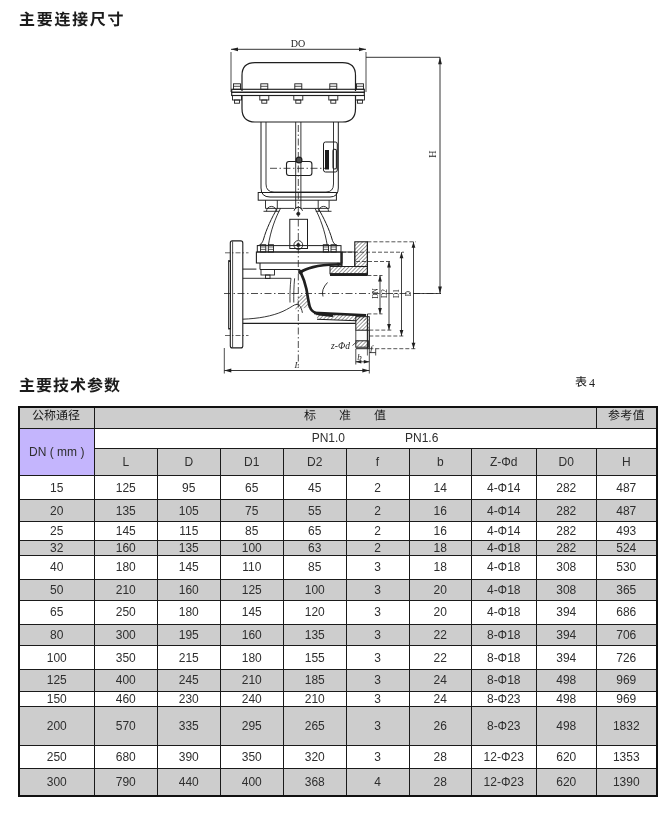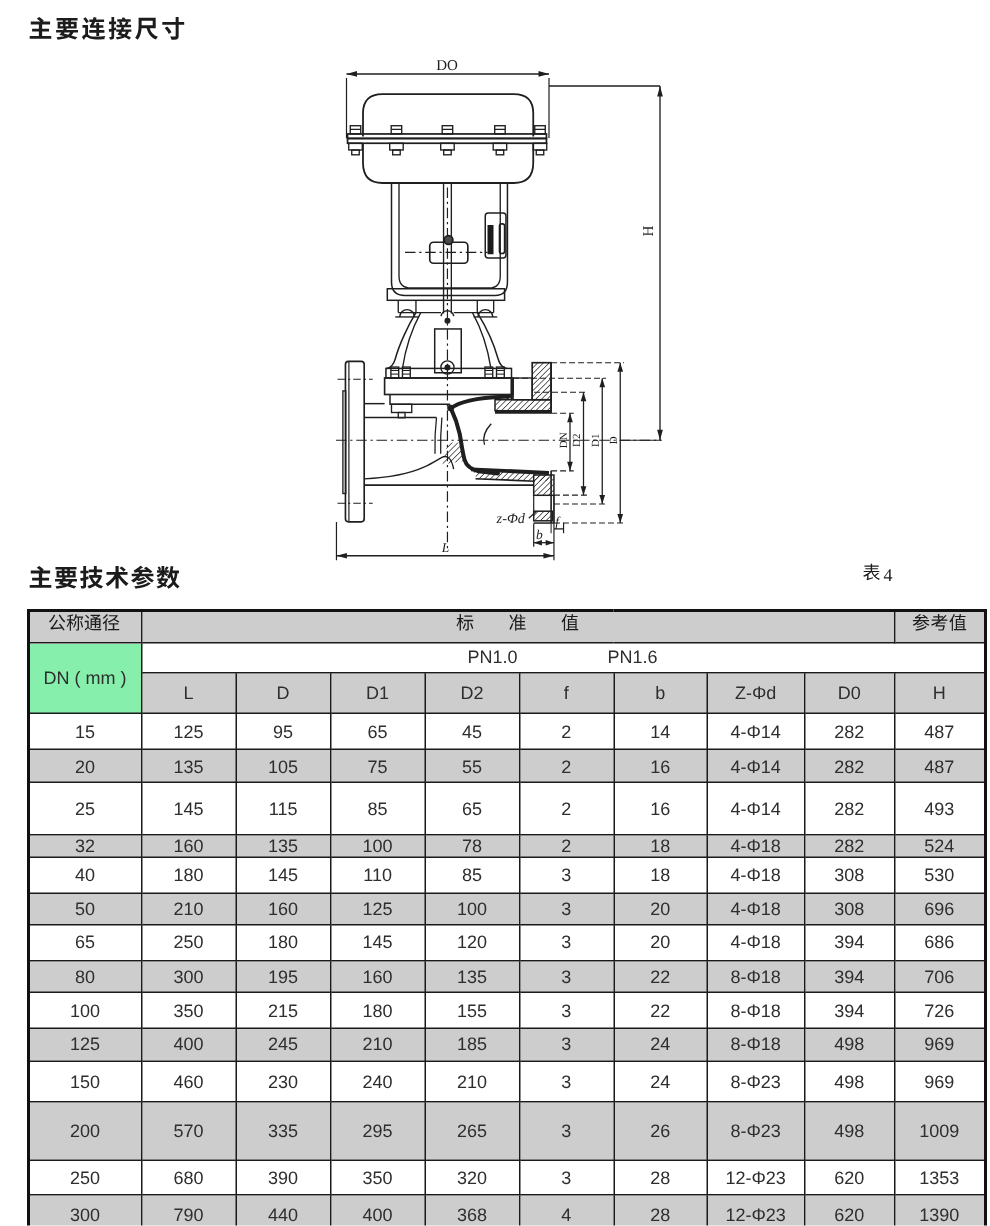--- a/index.html
+++ b/index.html
@@ -234,21 +234,21 @@
             <path transform="translate(35.0,10.5)" d="M0.6 -9.2C1.2 -8.3 1.9 -7.2 2.2 -6.5L3.0 -6.9C2.7 -7.6 2.0 -8.7 1.4 -9.6ZM0.6 -0.0 1.5 0.4C2.1 -0.7 2.7 -2.3 3.2 -3.6L2.4 -4.1C1.9 -2.6 1.1 -1.0 0.6 -0.0ZM5.2 -4.7H7.8V-3.1H5.2ZM5.2 -5.5V-7.2H7.8V-5.5ZM7.3 -9.7C7.6 -9.1 8.0 -8.4 8.2 -7.9H5.4C5.7 -8.5 6.0 -9.1 6.2 -9.8L5.3 -10.0C4.7 -8.1 3.7 -6.3 2.5 -5.2C2.7 -5.1 3.1 -4.7 3.2 -4.6C3.6 -5.0 4.0 -5.5 4.4 -6.1V1.0H5.2V0.1H11.4V-0.7H8.6V-2.4H10.9V-3.1H8.6V-4.7H11.0V-5.5H8.6V-7.2H11.2V-7.9H8.2L9.0 -8.3C8.8 -8.8 8.4 -9.5 8.0 -10.0ZM5.2 -2.4H7.8V-0.7H5.2Z" fill="#1c1c1c"></path>
             <path transform="translate(70.0,10.5)" d="M7.2 -10.1C7.2 -9.7 7.1 -9.3 7.0 -8.9H3.9V-8.1H6.9C6.8 -7.6 6.7 -7.3 6.7 -6.9H4.6V-0.2H3.4V0.6H11.5V-0.2H10.4V-6.9H7.5C7.6 -7.3 7.7 -7.6 7.8 -8.1H11.1V-8.9H7.9L8.1 -10.0ZM5.4 -0.2V-1.2H9.6V-0.2ZM5.4 -4.5H9.6V-3.5H5.4ZM5.4 -5.2V-6.2H9.6V-5.2ZM5.4 -2.9H9.6V-1.8H5.4ZM3.2 -10.1C2.5 -8.2 1.5 -6.5 0.4 -5.3C0.5 -5.1 0.8 -4.6 0.9 -4.4C1.2 -4.8 1.6 -5.2 1.9 -5.7V1.0H2.7V-7.1C3.2 -7.9 3.6 -8.9 4.0 -9.8Z" fill="#1c1c1c"></path>
           </svg></td>
  <td class="hg"><svg width="37" height="15" viewBox="0 0 37 15">
             <path transform="translate(0.0,10.5)" d="M6.6 -4.8C5.8 -4.2 4.2 -3.7 3.0 -3.4C3.3 -3.2 3.5 -3.0 3.6 -2.8C4.8 -3.1 6.4 -3.7 7.3 -4.4ZM7.6 -3.4C6.6 -2.6 4.6 -2.0 2.9 -1.7C3.0 -1.5 3.3 -1.2 3.4 -1.0C5.2 -1.4 7.2 -2.1 8.4 -3.0ZM9.1 -2.1C7.8 -0.8 5.1 -0.1 2.1 0.2C2.3 0.4 2.5 0.7 2.6 1.0C5.6 0.6 8.4 -0.2 9.9 -1.7ZM2.1 -7.1C2.4 -7.2 2.8 -7.2 4.8 -7.3C4.7 -6.9 4.5 -6.6 4.3 -6.2H0.6V-5.4H3.7C2.8 -4.4 1.7 -3.6 0.5 -3.0C0.7 -2.9 1.0 -2.5 1.2 -2.3C2.6 -3.0 3.9 -4.1 4.8 -5.4H7.3C8.2 -4.1 9.6 -3.0 11.0 -2.4C11.1 -2.6 11.4 -3.0 11.6 -3.1C10.4 -3.6 9.1 -4.4 8.3 -5.4H11.4V-6.2H5.3C5.5 -6.6 5.7 -7.0 5.9 -7.4L9.2 -7.5C9.5 -7.3 9.8 -7.0 10.0 -6.8L10.7 -7.3C10.1 -8.0 8.7 -9.0 7.6 -9.7L6.9 -9.3C7.4 -9.0 7.9 -8.6 8.4 -8.2L3.7 -8.1C4.5 -8.5 5.3 -9.1 6.0 -9.7L5.2 -10.1C4.3 -9.3 3.1 -8.5 2.7 -8.3C2.4 -8.1 2.1 -8.0 1.9 -8.0C2.0 -7.7 2.1 -7.3 2.1 -7.1Z" fill="#1c1c1c"></path>
             <path transform="translate(12.3,10.5)" d="M10.0 -9.5C9.2 -8.4 8.1 -7.4 6.9 -6.5H5.9V-7.9H8.5V-8.7H5.9V-10.1H5.0V-8.7H1.9V-7.9H5.0V-6.5H0.8V-5.7H5.8C4.1 -4.7 2.3 -3.8 0.5 -3.1C0.6 -2.9 0.8 -2.5 0.9 -2.3C2.0 -2.7 3.0 -3.2 4.1 -3.8C3.8 -3.1 3.5 -2.4 3.2 -1.9H8.5C8.4 -0.8 8.2 -0.2 7.9 -0.0C7.8 0.1 7.6 0.1 7.3 0.1C7.0 0.1 6.0 0.1 5.1 -0.0C5.3 0.2 5.4 0.6 5.4 0.8C6.3 0.9 7.2 0.9 7.6 0.9C8.1 0.8 8.3 0.8 8.6 0.6C9.0 0.2 9.3 -0.6 9.5 -2.2C9.5 -2.3 9.6 -2.6 9.6 -2.6H4.5L5.0 -3.8H10.1V-4.5H5.4C6.0 -4.9 6.6 -5.3 7.2 -5.7H11.3V-6.5H8.2C9.1 -7.3 10.0 -8.2 10.7 -9.1Z" fill="#1c1c1c"></path>
             <path transform="translate(24.6,10.5)" d="M7.2 -10.1C7.2 -9.7 7.1 -9.3 7.0 -8.9H3.9V-8.1H6.9C6.8 -7.6 6.7 -7.3 6.7 -6.9H4.6V-0.2H3.4V0.6H11.5V-0.2H10.4V-6.9H7.5C7.6 -7.3 7.7 -7.6 7.8 -8.1H11.1V-8.9H7.9L8.1 -10.0ZM5.4 -0.2V-1.2H9.6V-0.2ZM5.4 -4.5H9.6V-3.5H5.4ZM5.4 -5.2V-6.2H9.6V-5.2ZM5.4 -2.9H9.6V-1.8H5.4ZM3.2 -10.1C2.5 -8.2 1.5 -6.5 0.4 -5.3C0.5 -5.1 0.8 -4.6 0.9 -4.4C1.2 -4.8 1.6 -5.2 1.9 -5.7V1.0H2.7V-7.1C3.2 -7.9 3.6 -8.9 4.0 -9.8Z" fill="#1c1c1c"></path>
           </svg></td>
 </tr>
 <tr style="height:20px">
- <td rowspan="2" style="background:#86efac">DN ( mm )</td>
+ <td rowspan="2" style="background:#c4b5fd">DN ( mm )</td>
  <td colspan="9" style="background:#fff"><span style="margin-right:60px">PN1.0</span><span>PN1.6</span></td>
 </tr>
 <tr style="height:27.9px" class="hg">
  <td class="hg">L</td>
         <td class="hg">D</td>
         <td class="hg">D1</td>
         <td class="hg">D2</td>
         <td class="hg">f</td>
         <td class="hg">b</td>
         <td class="hg">Z-Φd</td>
@@ -272,38 +272,38 @@
         <td>135</td>
         <td>105</td>
         <td>75</td>
         <td>55</td>
         <td>2</td>
         <td>16</td>
         <td>4-Φ14</td>
         <td>282</td>
         <td>487</td>
       </tr>
-<tr style="height:35px">
+<tr style="height:19px">
         <td>25</td>
         <td>145</td>
         <td>115</td>
         <td>85</td>
         <td>65</td>
         <td>2</td>
         <td>16</td>
         <td>4-Φ14</td>
         <td>282</td>
         <td>493</td>
       </tr>
 <tr class="g" style="height:14px">
         <td>32</td>
         <td>160</td>
         <td>135</td>
         <td>100</td>
-        <td>78</td>
+        <td>63</td>
         <td>2</td>
         <td>18</td>
         <td>4-Φ18</td>
         <td>282</td>
         <td>524</td>
       </tr>
 <tr style="height:23.36px">
         <td>40</td>
         <td>180</td>
         <td>145</td>
@@ -318,21 +318,21 @@
 <tr class="g" style="height:21.78px">
         <td>50</td>
         <td>210</td>
         <td>160</td>
         <td>125</td>
         <td>100</td>
         <td>3</td>
         <td>20</td>
         <td>4-Φ18</td>
         <td>308</td>
-        <td>696</td>
+        <td>365</td>
       </tr>
 <tr style="height:23.36px">
         <td>65</td>
         <td>250</td>
         <td>180</td>
         <td>145</td>
         <td>120</td>
         <td>3</td>
         <td>20</td>
         <td>4-Φ18</td>
@@ -368,21 +368,21 @@
         <td>400</td>
         <td>245</td>
         <td>210</td>
         <td>185</td>
         <td>3</td>
         <td>24</td>
         <td>8-Φ18</td>
         <td>498</td>
         <td>969</td>
       </tr>
-<tr style="height:27px">
+<tr style="height:15px">
         <td>150</td>
         <td>460</td>
         <td>230</td>
         <td>240</td>
         <td>210</td>
         <td>3</td>
         <td>24</td>
         <td>8-Φ23</td>
         <td>498</td>
         <td>969</td>
@@ -390,21 +390,21 @@
 <tr class="g" style="height:39px">
         <td>200</td>
         <td>570</td>
         <td>335</td>
         <td>295</td>
         <td>265</td>
         <td>3</td>
         <td>26</td>
         <td>8-Φ23</td>
         <td>498</td>
-        <td>1009</td>
+        <td>1832</td>
       </tr>
 <tr style="height:23.36px">
         <td>250</td>
         <td>680</td>
         <td>390</td>
         <td>350</td>
         <td>320</td>
         <td>3</td>
         <td>28</td>
         <td>12-Φ23</td>

